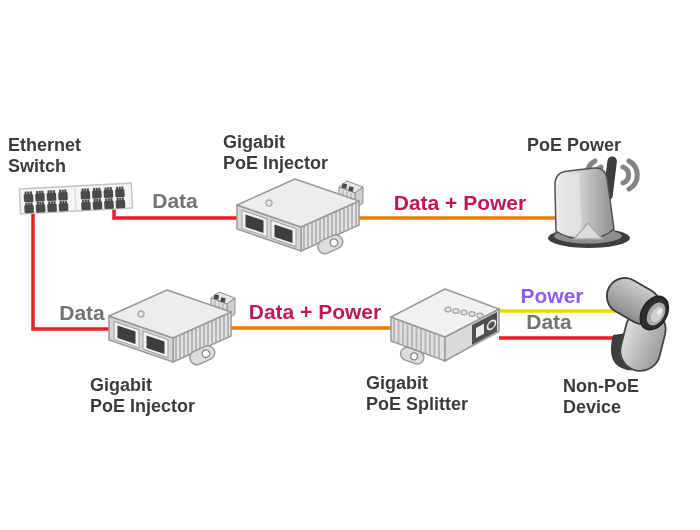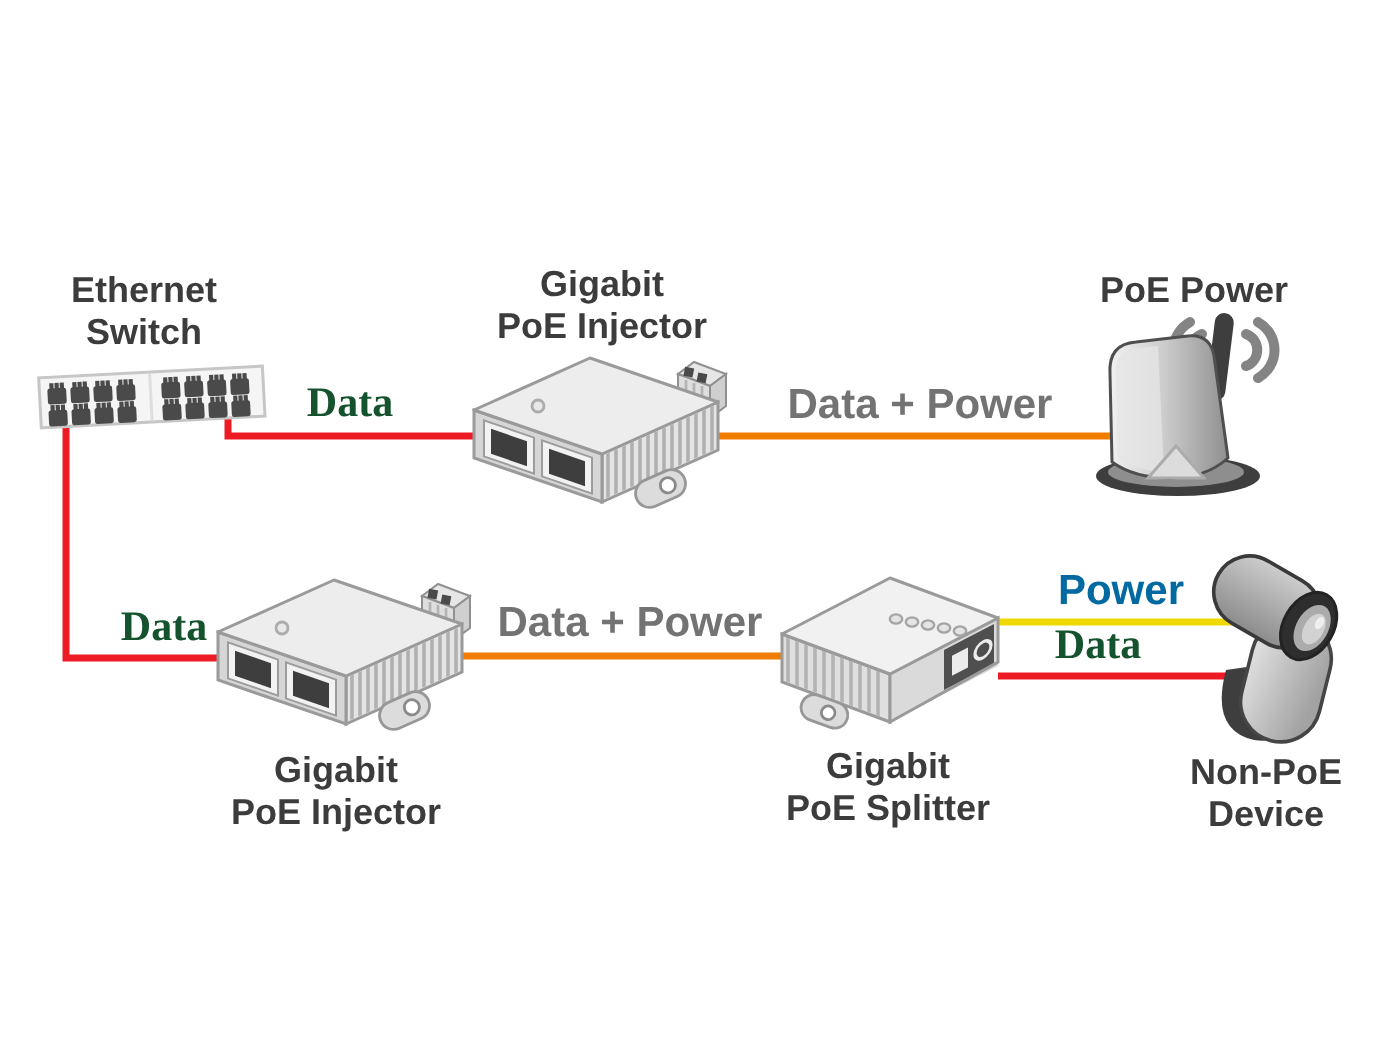--- a/index.html
+++ b/index.html
@@ -1,26 +1,26 @@
 <!DOCTYPE html>
 <html><head>
 <meta charset="utf-8">
 <style>
   html,body{margin:0;padding:0;background:#fff;}
   .stage{position:relative;width:700px;height:530px;background:#fff;overflow:hidden;
          font-family:"Liberation Sans",sans-serif;}
   .layer{position:absolute;left:0;top:0;}
   .dev{position:absolute;}
   .node-label{position:absolute;font-weight:700;font-size:18px;line-height:21px;
-              color:#3C3C3C;text-align:center;white-space:pre-line;letter-spacing:0;}
+              color:#3C3C3C;text-align:left;white-space:pre-line;letter-spacing:0;}
   .conn-label{position:absolute;font-weight:700;font-size:21px;line-height:22px;
               text-align:center;white-space:nowrap;}
-  .lbl-red{color:#14532d;font-family:Liberation Serif, serif;}
-  .lbl-orange{color:#737373;}
-  .lbl-yellow{color:#0369a1;text-align:right;}
+  .lbl-red{color:#737373;}
+  .lbl-orange{color:#be185d;}
+  .lbl-yellow{color:#8b5cf6;}
 </style>
 </head>
 <body>
 
 <div class="stage">
 
   <svg class="layer" width="700" height="530" viewBox="0 0 700 530">
     <polyline points="114,198 114,218 246,218" fill="none" stroke-width="3.5" stroke="#ED1C24"></polyline>
     <line x1="358" y1="218" x2="566" y2="218" stroke-width="3.5" stroke="#F07D00"></line>
     <polyline points="33,206 33,329 114,329" fill="none" stroke-width="3.5" stroke="#ED1C24"></polyline>

